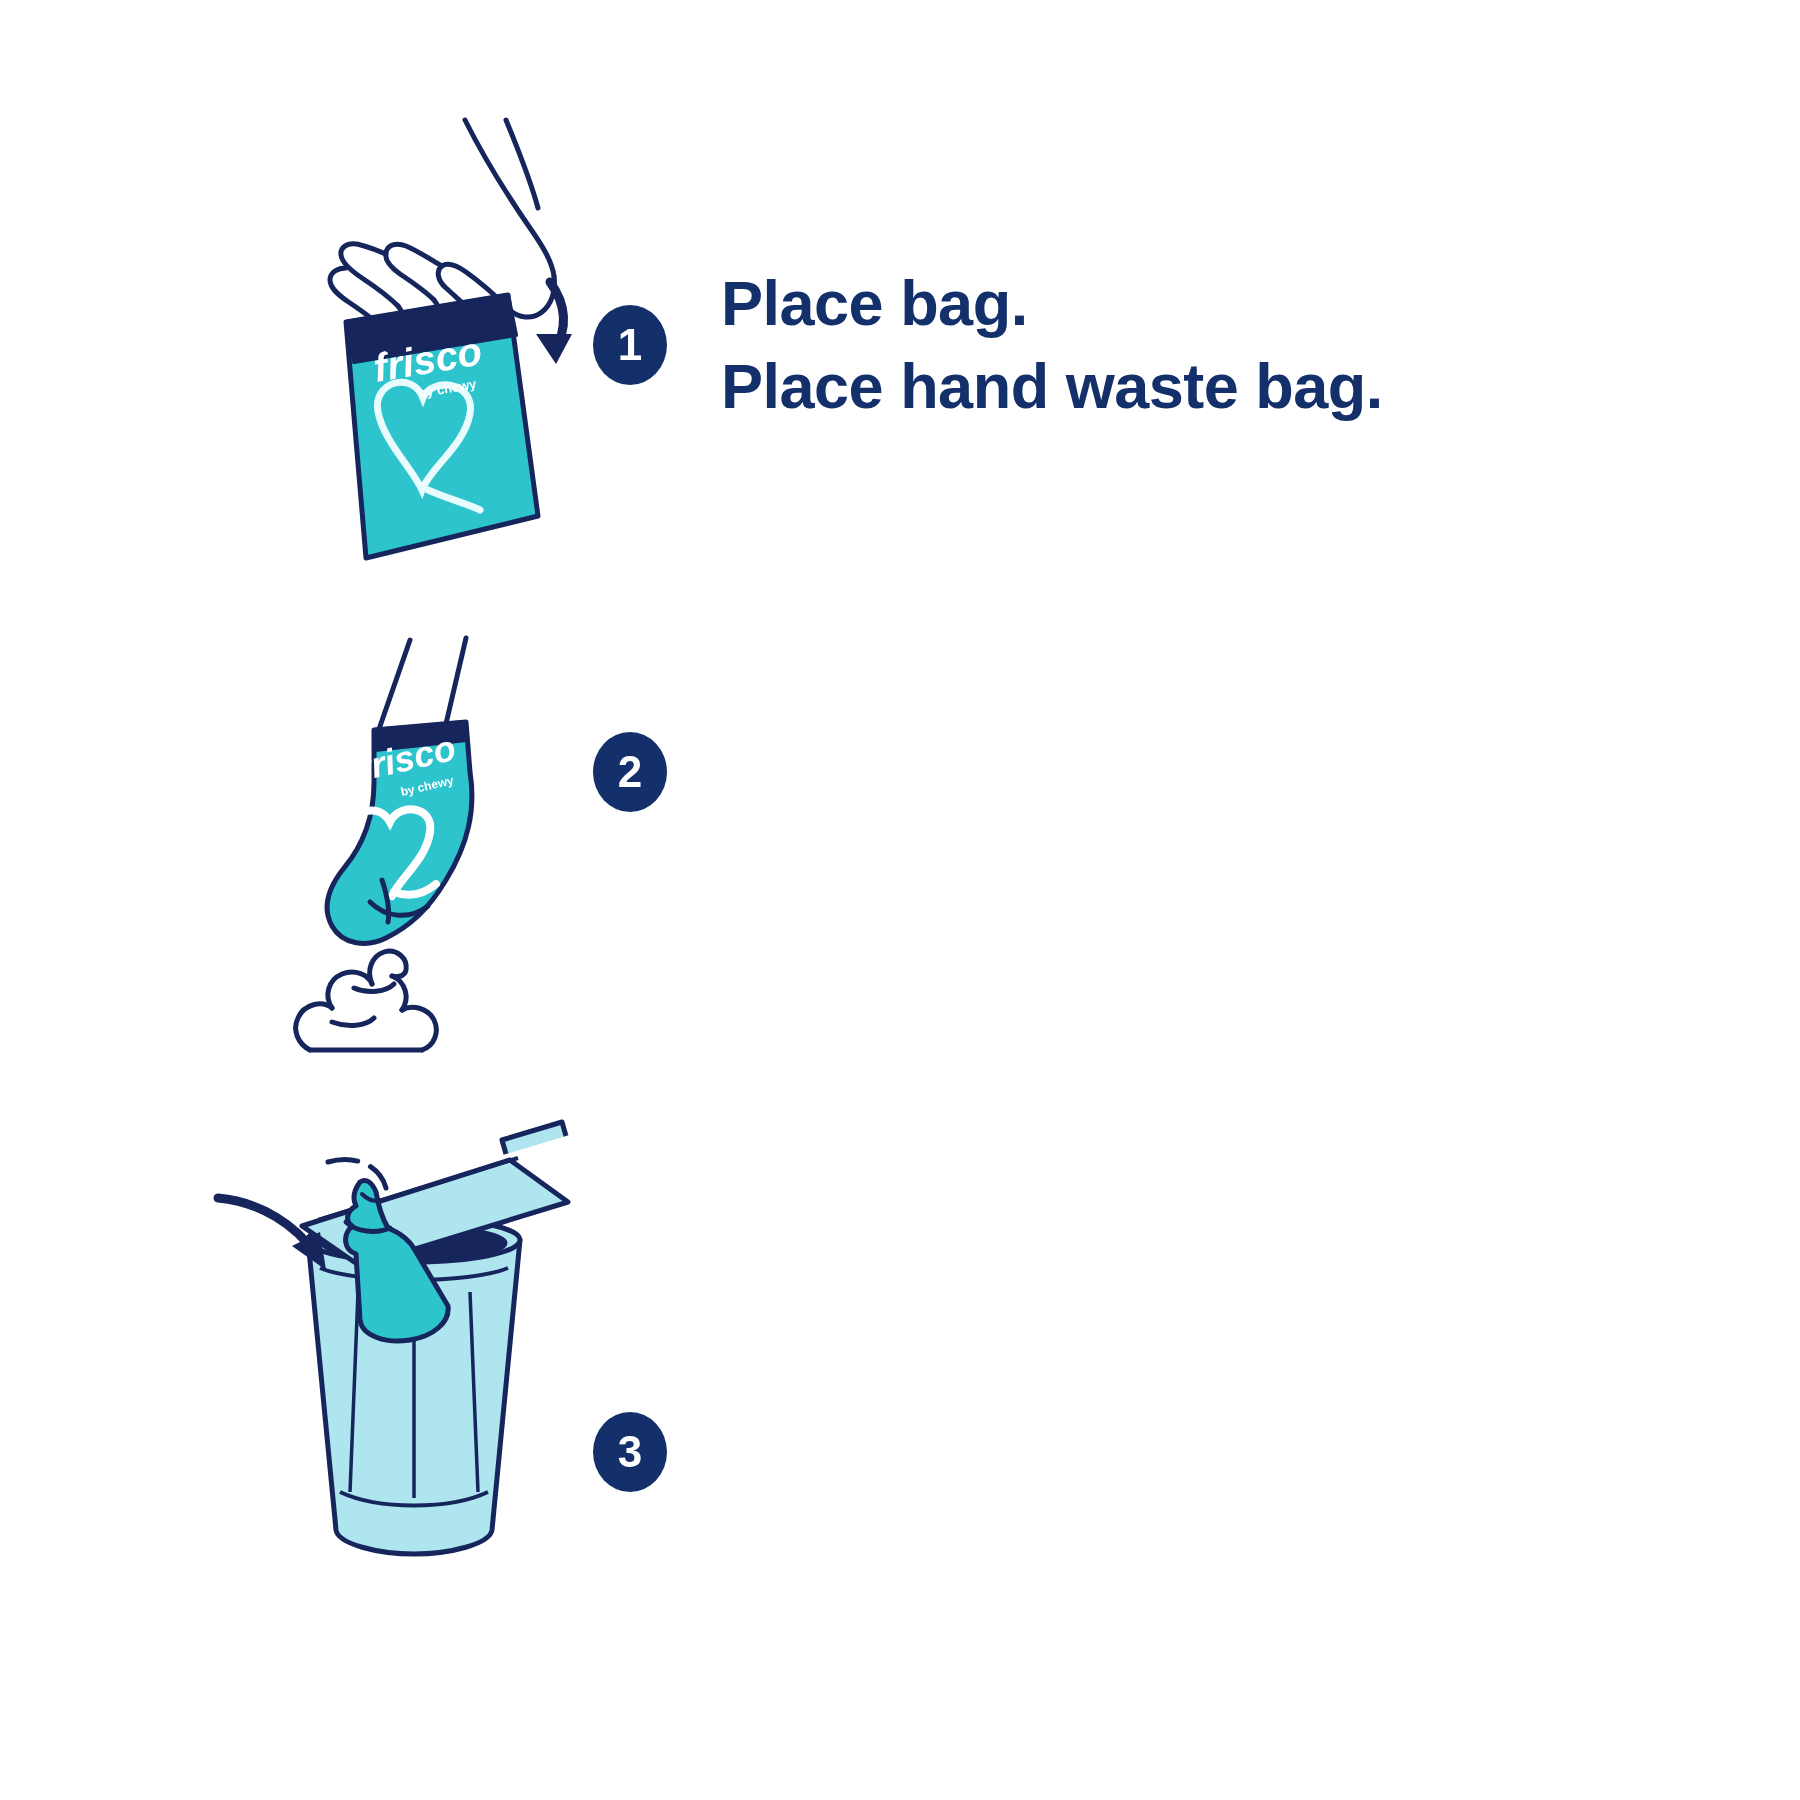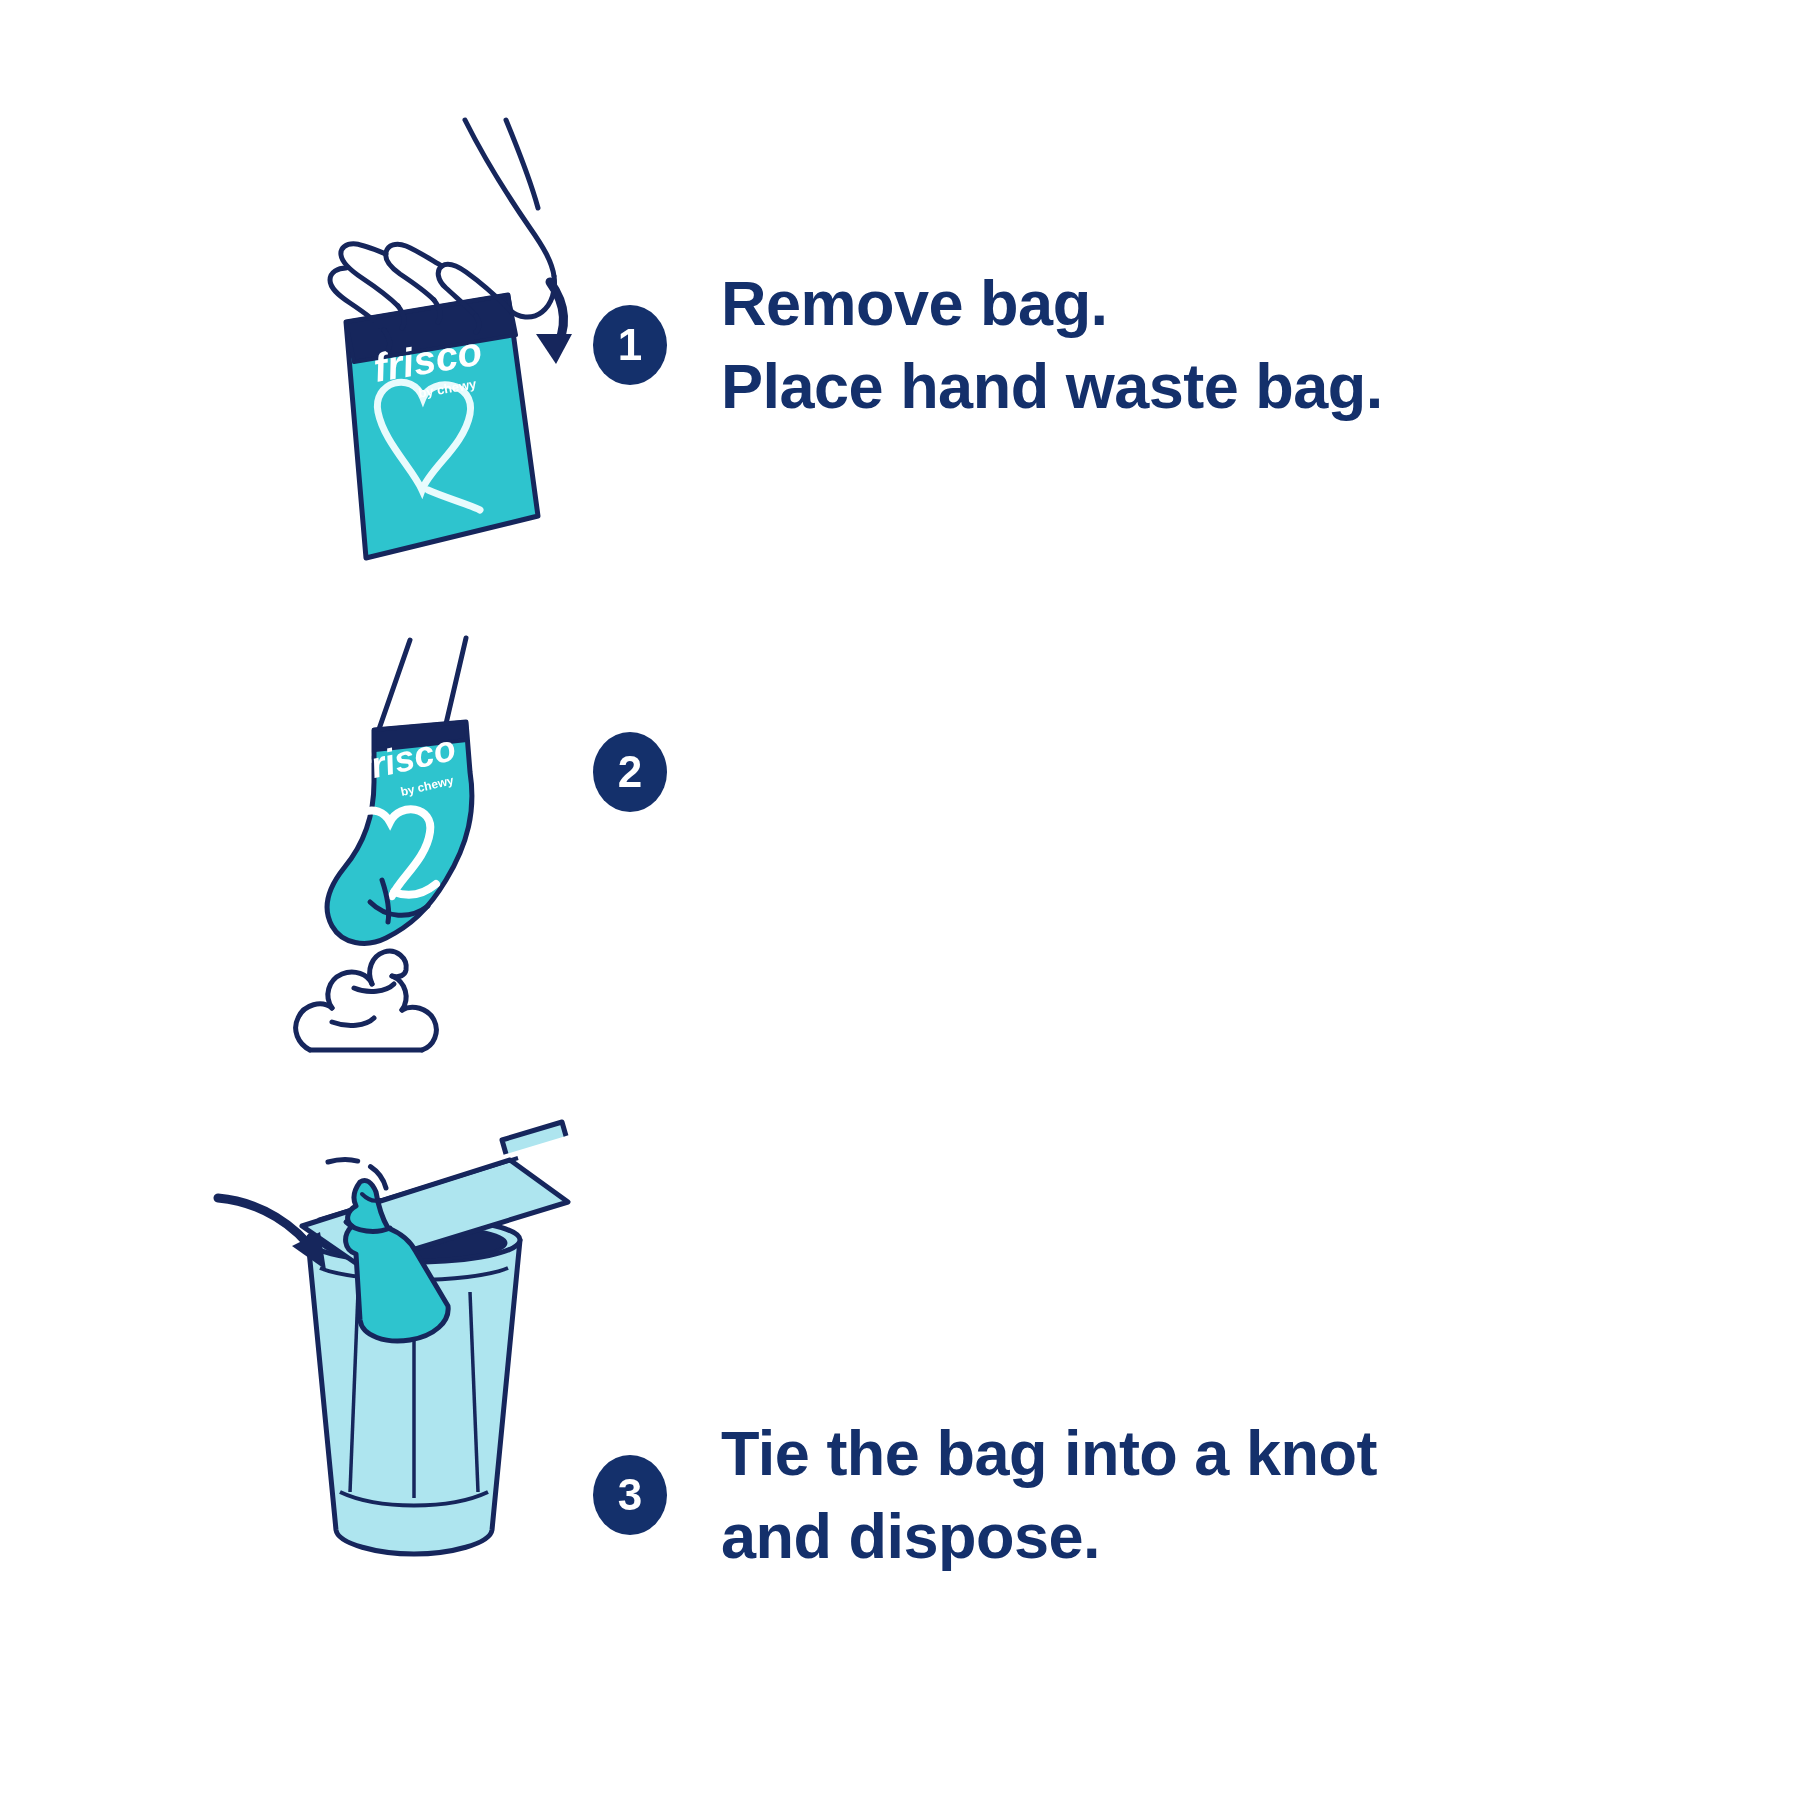--- a/index.html
+++ b/index.html
@@ -95,21 +95,21 @@
         <path d="M256 244 L276 274 L292 244 Z" fill="#16265c"></path>
       </g>
     </svg>
   </div>
 
   <div class="step-text-block" style="left:593px; top:262px;">
     <div class="step-badge">
       <span>1</span>
     </div>
     <div class="step-lines">
-      <div>Remove bag.</div>
+      <div>Place bag.</div>
       <div>Place hand waste bag.</div>
     </div>
   </div>
 
   <div class="step-art" style="left:270px; top:630px; width:340px; height:450px;">
     <svg width="340" height="450" viewBox="0 0 340 450">
 
       <g fill="none" stroke="#16265c" stroke-width="5" stroke-linecap="round">
         <path d="M140 10 L108 102"></path>
         <path d="M196 8 L175 98"></path>
@@ -201,19 +201,15 @@
         <path d="M8 58 C52 62, 86 86, 106 114" fill="none" stroke="#16265c" stroke-width="9" stroke-linecap="round"></path>
         <path d="M82 106 L116 130 L110 92 Z" fill="#16265c"></path>
       </g>
     </svg>
   </div>
 
   <div class="step-text-block" style="left:593px; top:1412px;">
     <div class="step-badge">
       <span>3</span>
     </div>
-    <div class="step-lines">
-      <div>Tie the bag into a knot</div>
-      <div>and dispose.</div>
-    </div>
   </div>
 
 </div>
 
 </body></html>

